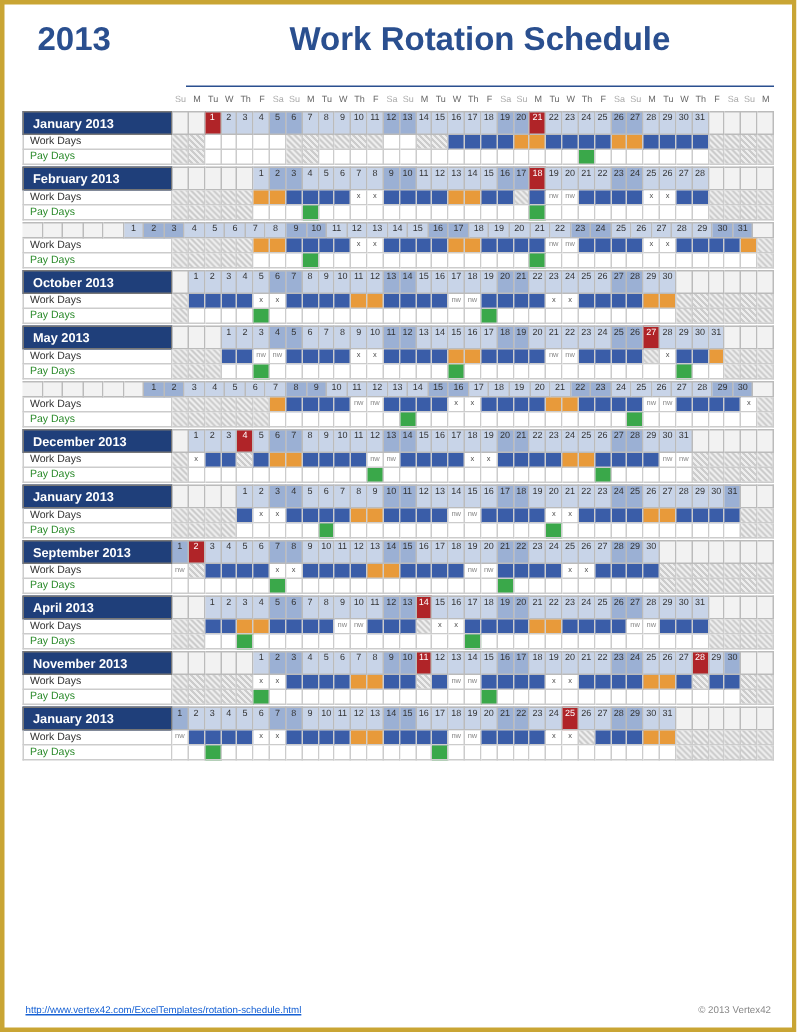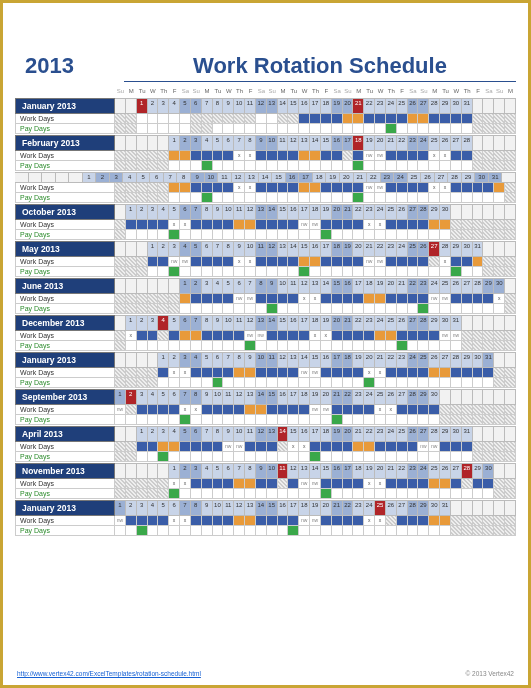--- a/index.html
+++ b/index.html
@@ -1,20 +1,20 @@
 <!DOCTYPE html>
 <html><head>
 <meta charset="utf-8">
 <style>
   * { margin: 0; padding: 0; box-sizing: border-box; }
   body { font-family: Arial, sans-serif; background: #fff; width: 531px; }
   .page { border: 3px solid #c9a534; width: 531px; height: 688px; padding: 10px 12px; background: #fff; position: relative; }
-  .head { display: flex; align-items: baseline; gap: 50px; margin-bottom: 6px; margin-top: 40px; }
+  .head { display: flex; align-items: baseline; gap: 50px; margin-bottom: 6px; }
   .year { color: #2a4f8f; font-size: 22px; font-weight: bold; padding-left: 10px; }
-  .title { color: #2a4f8f; font-size: 22px; font-weight: bold; border-bottom: 1px solid #2a4f8f; flex: 1; text-align: center; padding-bottom: 2px; }
+  .title { color: #2a4f8f; font-size: 22px; font-weight: bold; border-bottom: 1px solid #2a4f8f; flex: 1; text-align: center; padding-bottom: 18px; }
   .dowrow { display: flex; font-size: 6px; color: #666; margin-bottom: 4px; }
   .dowrow .lbl { width: 100px; }
   .dowrow .cells { display: grid; grid-template-columns: repeat(37, 1fr); flex: 1; gap: 0; }
   .dowrow .cells span { text-align: center; }
   .dowrow .we { color: #aaa; }
   .month { margin-bottom: 1px; }
   .mhead { display: flex; }
   .mname { background: #1f3f7a; color: #fff; font-weight: bold; font-size: 8.5px; padding: 2px 6px; width: 100px; border: 1px solid #777; }
   .numrow { display: grid; grid-template-columns: repeat(37, 1fr); flex: 1; }
   .numrow span { font-size: 6px; text-align: center; border: 1px solid #bbb; background: #c8d4e8; color: #333; line-height: 9px; border-left: none; }
@@ -729,21 +729,20 @@
             <span class="c-e"></span>
             <span class="c-e"></span>
             <span class="c-h"></span>
             <span class="c-h"></span>
             <span class="c-h"></span>
           </div>
         </div>
       </div>
       <div class="month">
         <div class="mhead">
-          <div class="mname">June 2013</div>
           <div class="numrow">
             <span class="empty">.</span>
             <span class="empty">.</span>
             <span class="empty">.</span>
             <span class="empty">.</span>
             <span class="empty">.</span>
             <span class="empty">.</span>
             <span class="we">1</span>
             <span class="we">2</span>
             <span>3</span>

